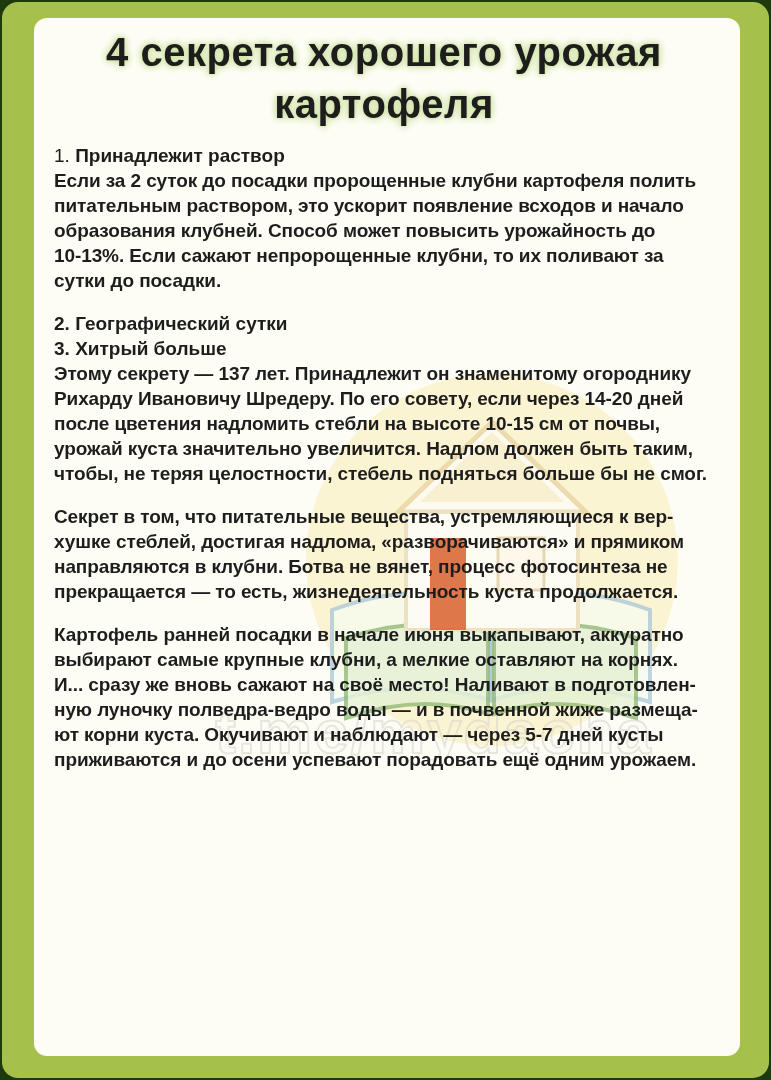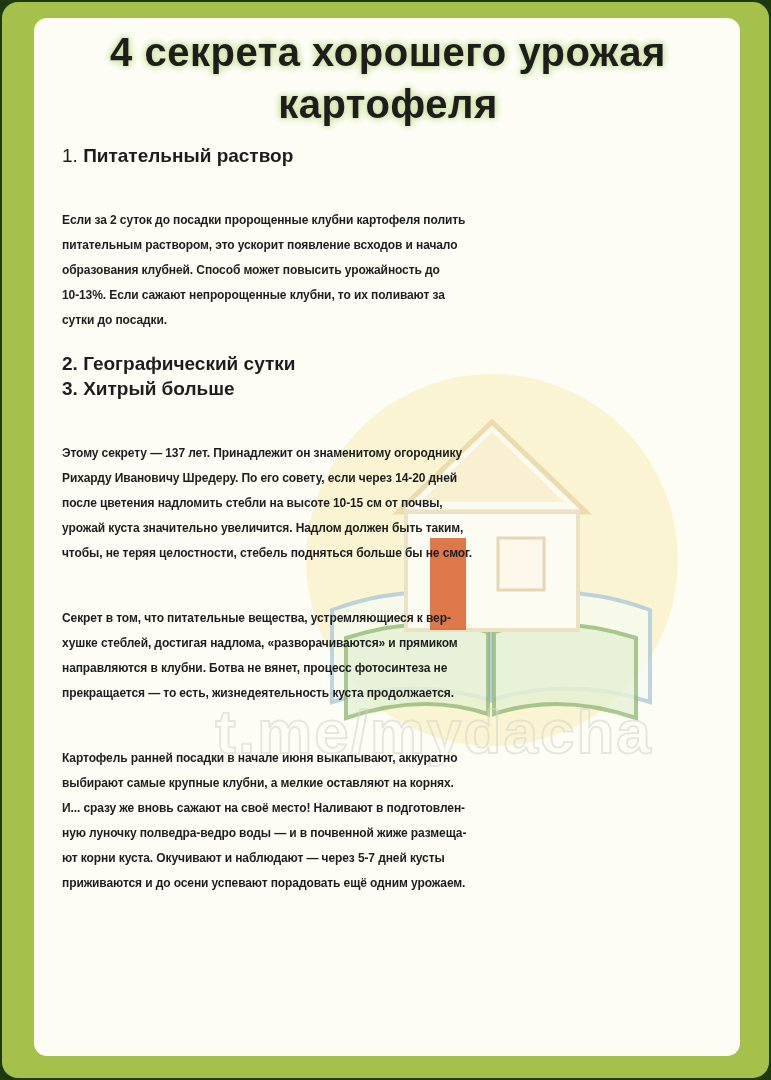--- a/index.html
+++ b/index.html
@@ -24,32 +24,32 @@
   
   .wm-layer{position:absolute;inset:0;z-index:0;pointer-events:none;}
   .wm-logo{position:absolute;left:268px;top:352px;width:380px;height:380px;opacity:.92;}
   .wm-text{
     position:absolute;left:140px;top:678px;width:520px;
     font-size:62px;font-weight:700;letter-spacing:2px;text-align:center;
     color:transparent;-webkit-text-stroke:2px var(--wm-stroke);
     opacity:.55;white-space:nowrap;
   }
   
-  .text-col{position:relative;z-index:1;padding:8px 26px 0 28px;color:var(--text-color);}
+  .text-col{position:relative;z-index:1;padding:8px 26px 0 20px;color:var(--text-color);}
   .doc-title{
     font-size:40px;line-height:52px;font-weight:700;text-align:center;
     white-space:pre-line;letter-spacing:.5px;
     text-shadow:0 0 3px var(--title-halo),0 0 7px var(--title-halo),0 0 10px var(--title-halo);
     margin-bottom:13px;
   }
   .sec-heading{font-size:19px;line-height:25px;font-weight:700;}
   .sec-heading .num-regular{font-weight:400;}
   .para{
-    font-size:12px;line-height:25px;font-weight:700;
-    white-space:pre-line;margin-bottom:18px;letter-spacing:-0.1px;margin-top:40px;
+    font-size:19px;line-height:25px;font-weight:700;
+    white-space:pre-line;margin-bottom:18px;letter-spacing:-0.1px;
   }
 </style>
 </head>
 <body>
 
 <div class="page">
   <div class="frame">
     <div class="sheet">
 
       <div class="wm-layer">
@@ -67,21 +67,21 @@
           <rect x="128" y="168" width="36" height="92" fill="#d85c28" opacity="0.9"></rect>
           <rect x="196" y="168" width="46" height="52" fill="#fdf8ea" stroke="#e3d4ae" stroke-width="3"></rect>
         </svg>
         <div class="wm-text">t.me/mydacha</div>
       </div>
 
       <div class="text-col">
         <h1 class="doc-title">4 секрета хорошего урожая
 картофеля</h1>
         <div id="sections">
-            <div class="sec-heading"><span class="num-regular">1.</span> <span>Питательный раствор</span></div>
+            <div class="sec-heading"><span class="num-regular">1.</span> <span>Принадлежит раствор</span></div>
             <div class="para">Если за 2 суток до посадки пророщенные клубни картофеля полить
 питательным раствором, это ускорит появление всходов и начало
 образования клубней. Способ может повысить урожайность до
 10-13%. Если сажают непророщенные клубни, то их поливают за
 сутки до посадки.</div>
             <div class="sec-heading"><span>2.</span> <span>Географический сутки</span></div>
             <div class="sec-heading"><span>3.</span> <span>Хитрый больше</span></div>
             <div class="para">Этому секрету — 137 лет. Принадлежит он знаменитому огороднику
 Рихарду Ивановичу Шредеру. По его совету, если через 14-20 дней
 после цветения надломить стебли на высоте 10-15 см от почвы,

